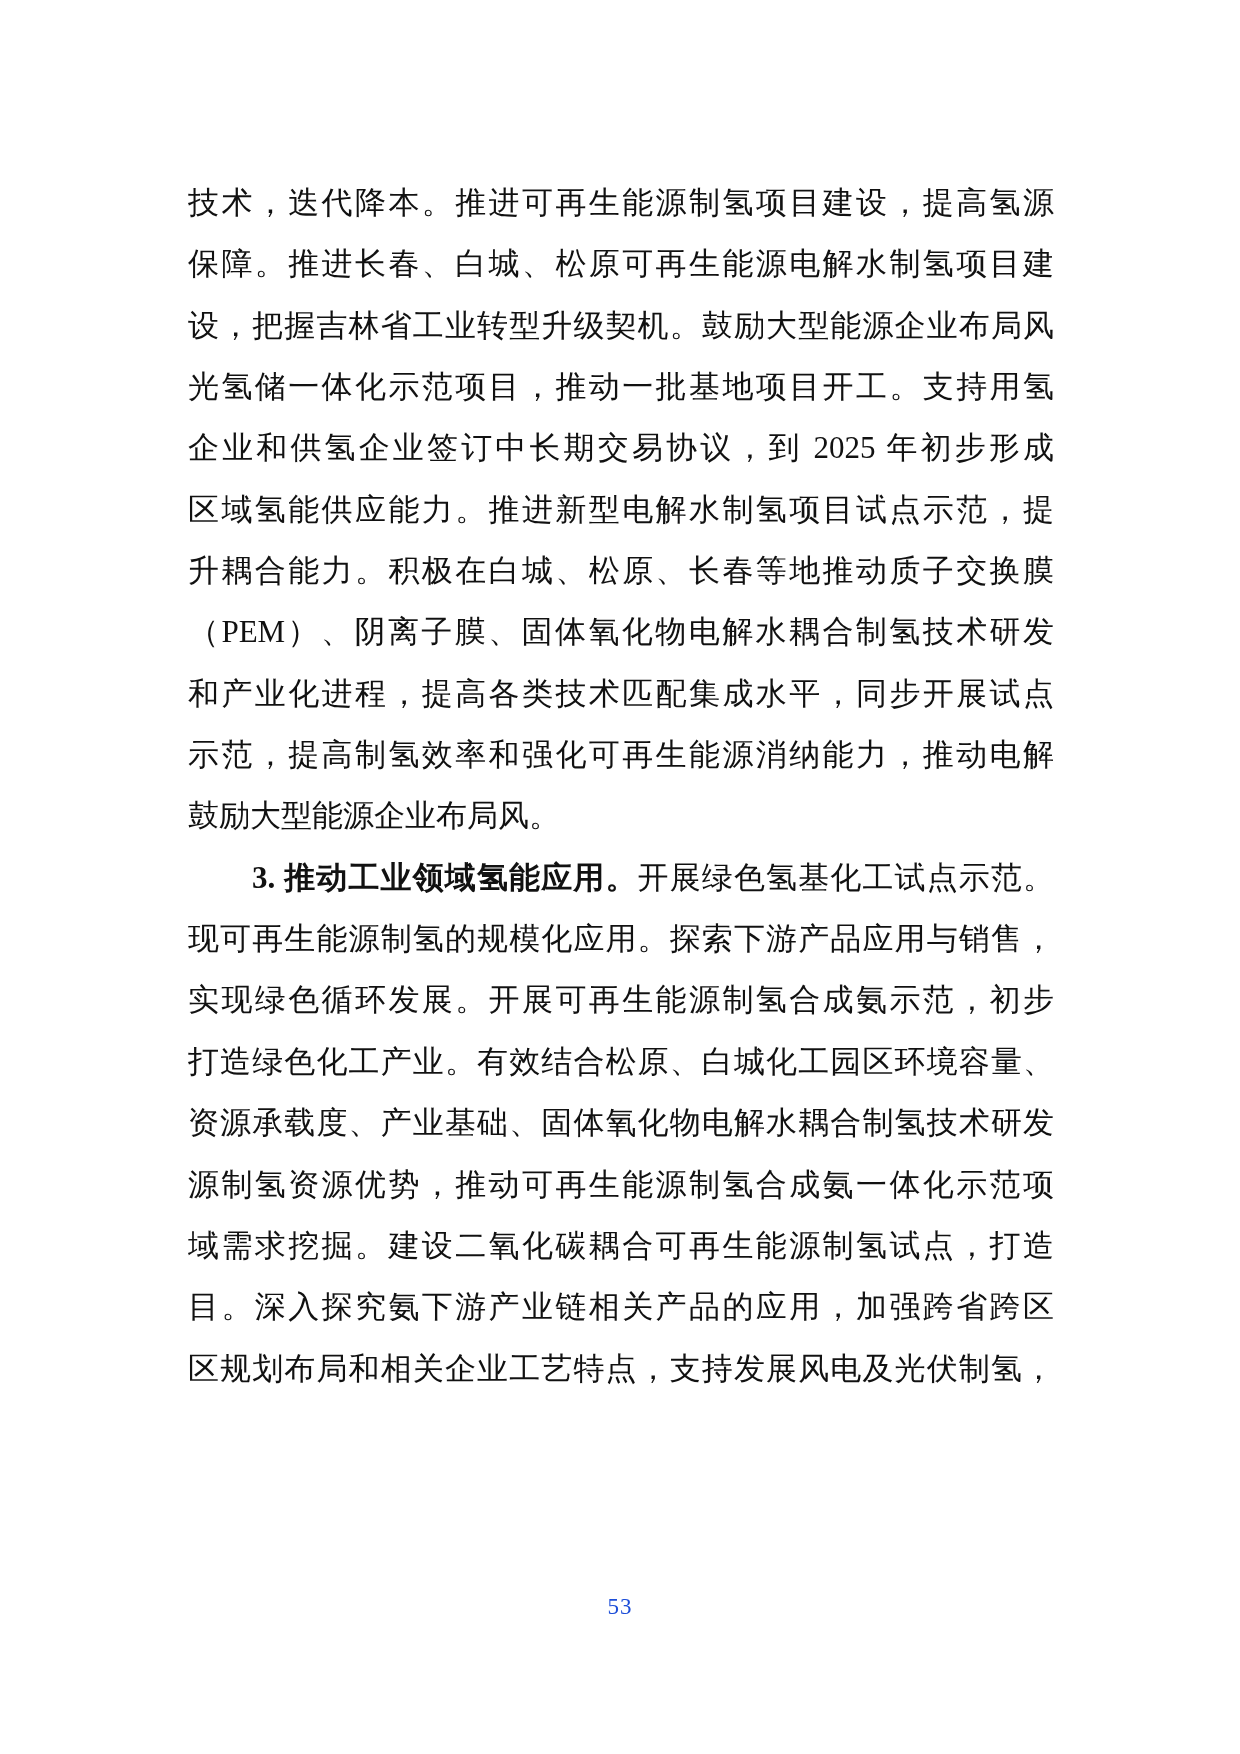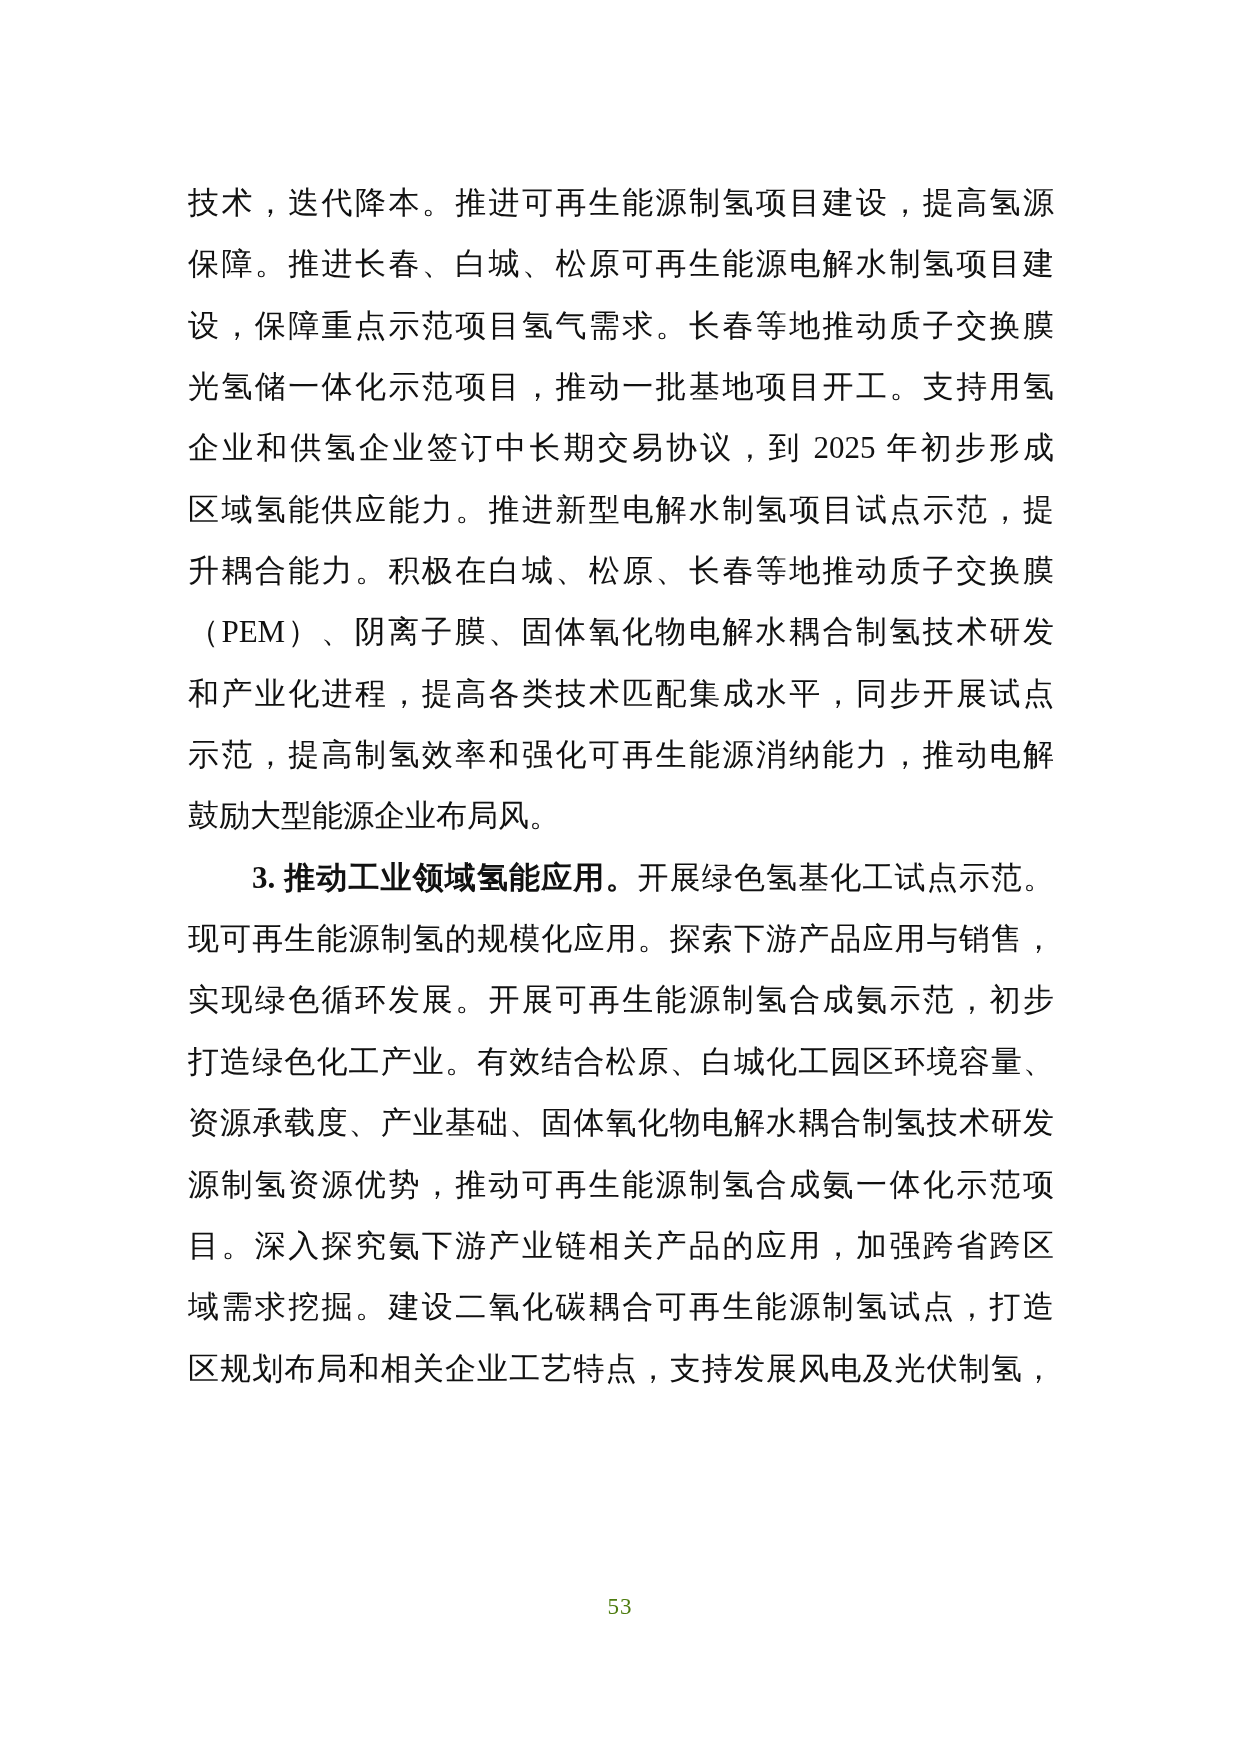--- a/index.html
+++ b/index.html
@@ -52,46 +52,46 @@
   }
   .page-footer {
     position: absolute;
     left: 0;
     top: 1594px;
     width: 1240px;
     text-align: center;
   }
   .page-number {
     font-size: 23px;
-    color: #4d7c0f;
+    color: #1d4ed8;
     letter-spacing: 1px;
   }
 </style>
 </head>
 <body>
 
 <div class="page">
   <main class="text-block">
       <div class="line"><span>技术，迭代降本。推进可再生能源制氢项目建设，提高氢源</span></div>
       <div class="line"><span>保障。推进长春、白城、松原可再生能源电解水制氢项目建</span></div>
-      <div class="line"><span>设，保障重点示范项目氢气需求。长春等地推动质子交换膜</span></div>
+      <div class="line"><span>设，把握吉林省工业转型升级契机。鼓励大型能源企业布局风</span></div>
       <div class="line"><span>光氢储一体化示范项目，推动一批基地项目开工。支持用氢</span></div>
       <div class="line"><span>企业和供氢企业签订中长期交易协议，到 2025 年初步形成</span></div>
       <div class="line"><span>区域氢能供应能力。推进新型电解水制氢项目试点示范，提</span></div>
       <div class="line"><span>升耦合能力。积极在白城、松原、长春等地推动质子交换膜</span></div>
       <div class="line"><span>（PEM）、阴离子膜、固体氧化物电解水耦合制氢技术研发</span></div>
       <div class="line"><span>和产业化进程，提高各类技术匹配集成水平，同步开展试点</span></div>
       <div class="line"><span>示范，提高制氢效率和强化可再生能源消纳能力，推动电解</span></div>
       <div class="line line-short"><span>鼓励大型能源企业布局风。</span></div>
       <div class="line line-indent"><span class="bold">3. 推动工业领域氢能应用。</span><span>开展绿色氢基化工试点示范。</span></div>
       <div class="line"><span>现可再生能源制氢的规模化应用。探索下游产品应用与销售，</span></div>
       <div class="line"><span>实现绿色循环发展。开展可再生能源制氢合成氨示范，初步</span></div>
       <div class="line"><span>打造绿色化工产业。有效结合松原、白城化工园区环境容量、</span></div>
       <div class="line"><span>资源承载度、产业基础、固体氧化物电解水耦合制氢技术研发</span></div>
       <div class="line"><span>源制氢资源优势，推动可再生能源制氢合成氨一体化示范项</span></div>
+      <div class="line"><span>域需求挖掘。建设二氧化碳耦合可再生能源制氢试点，打造</span></div>
       <div class="line"><span>目。深入探究氨下游产业链相关产品的应用，加强跨省跨区</span></div>
-      <div class="line"><span>域需求挖掘。建设二氧化碳耦合可再生能源制氢试点，打造</span></div>
       <div class="line"><span>区规划布局和相关企业工艺特点，支持发展风电及光伏制氢，</span></div>
     </main>
   <footer class="page-footer">
     <span class="page-number">53</span>
   </footer>
 </div>
 
 </body></html>

